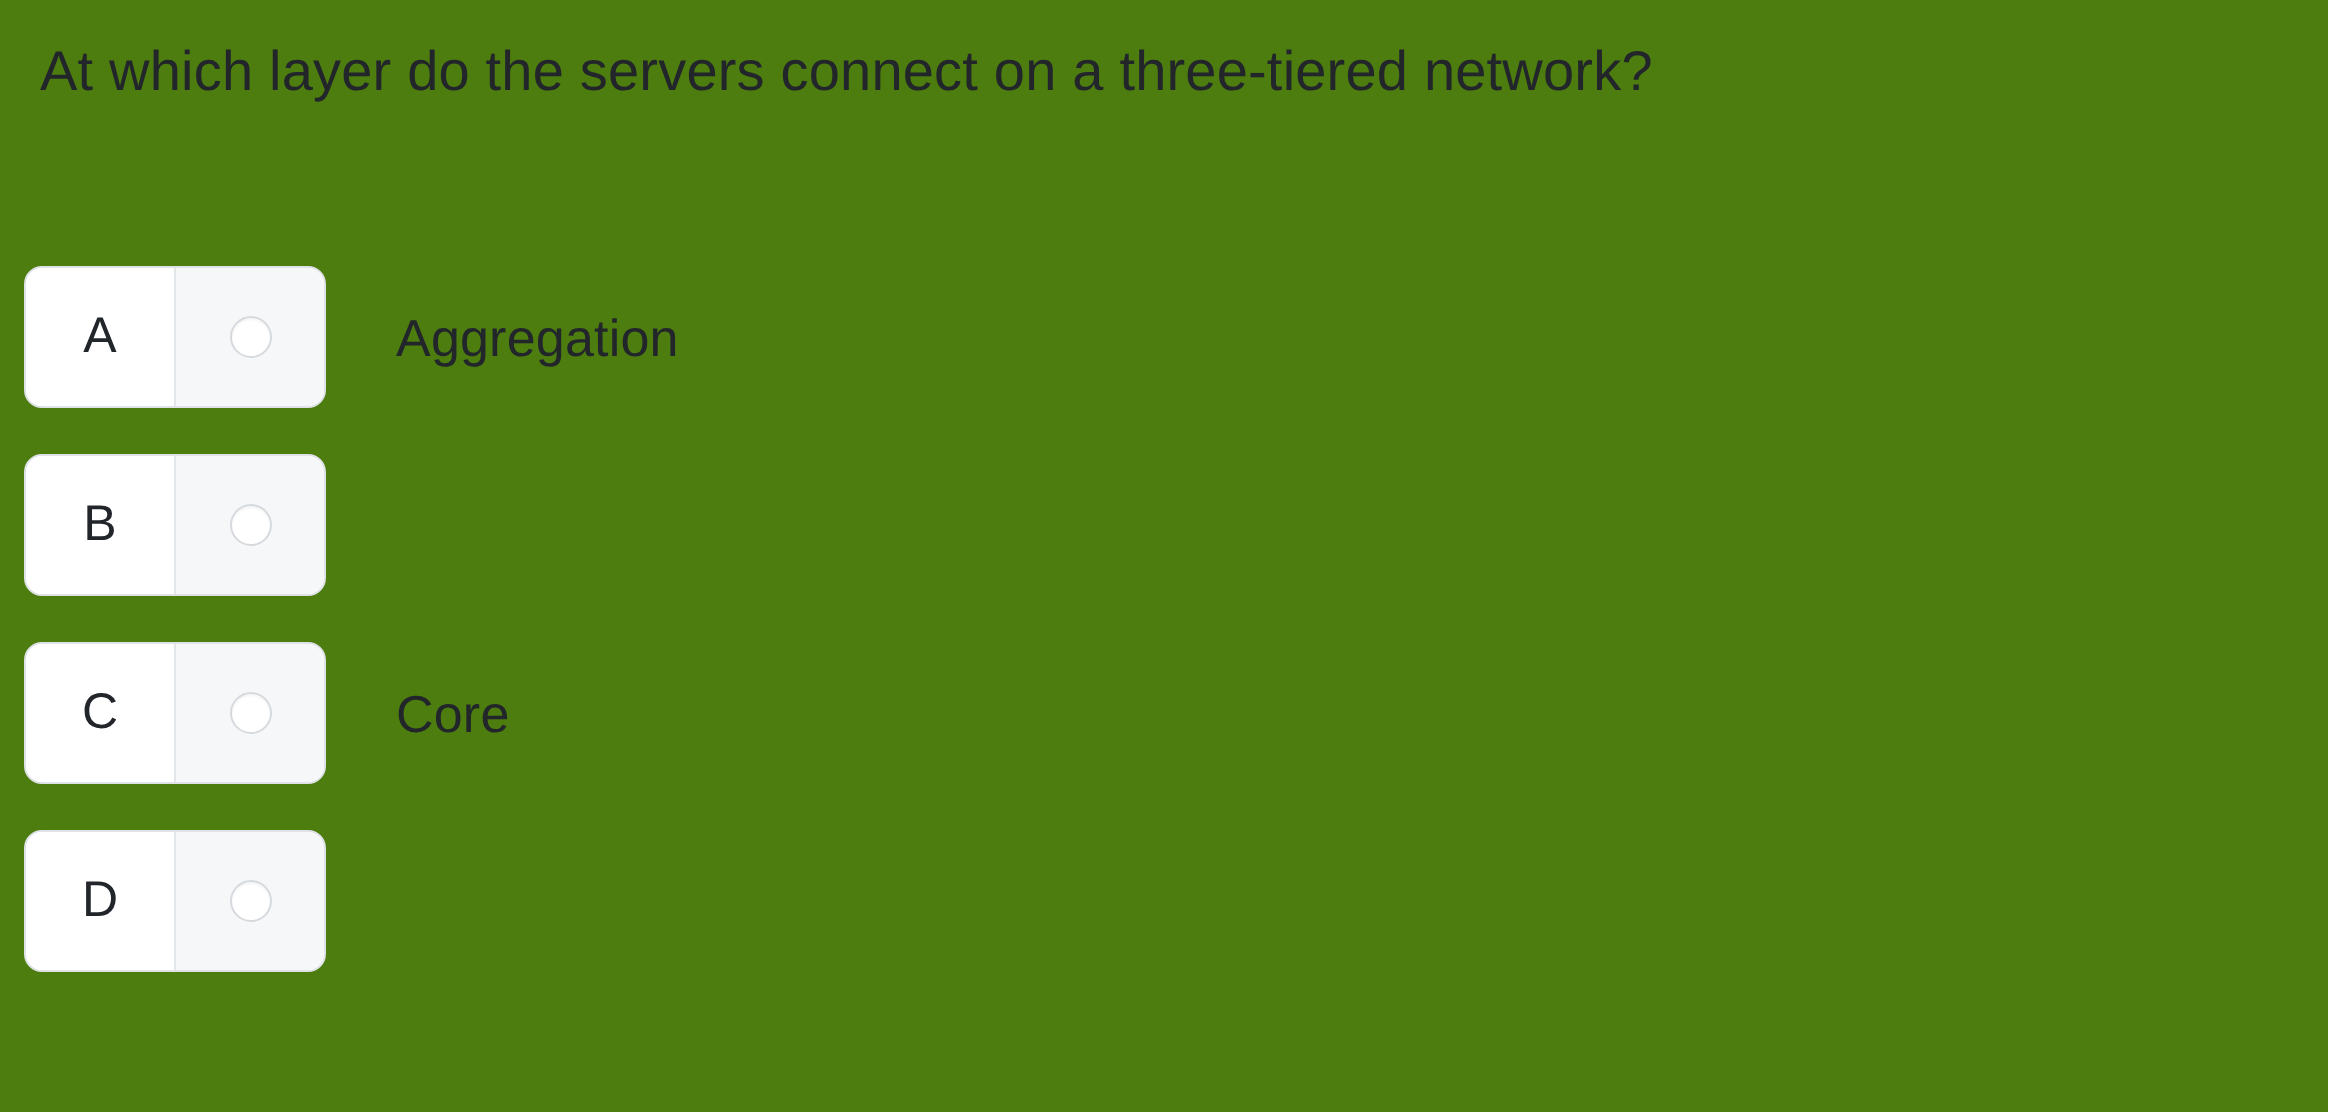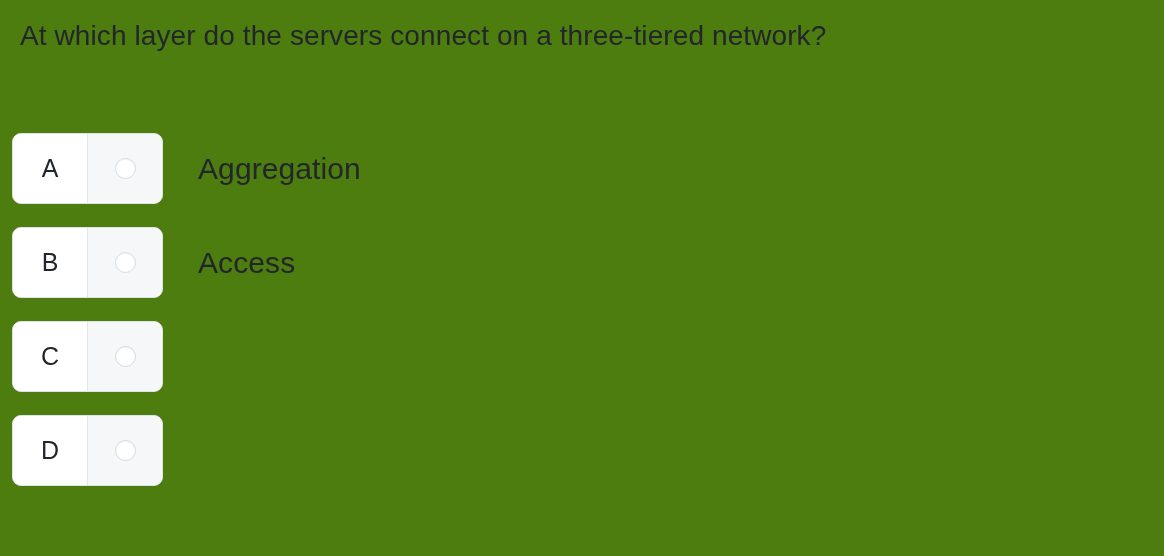--- a/index.html
+++ b/index.html
@@ -105,21 +105,21 @@
     box-shadow: inset 0 1px 1px rgba(0, 0, 0, 0.045);
   }
 
   .option-label {
     position: absolute;
     left: 198px;
     top: 0;
     height: 71px;
     display: flex;
     align-items: center;
-    font-size: 30px;
+    font-size: 26px;
     line-height: 34px;
     font-weight: 400;
     color: #22262b;
     letter-spacing: 0.1px;
     white-space: nowrap;
   }
 </style>
 </head>
 <body>
 
@@ -143,32 +143,32 @@
 
     <div class="option-row">
       <div class="option-selector">
         <div class="option-letter-cell">
           <span class="option-letter">B</span>
         </div>
         <div class="option-radio-cell">
           <span class="radio-circle"></span>
         </div>
       </div>
-      <div class="option-label">Access</div>
     </div>
 
     <div class="option-row">
       <div class="option-selector">
         <div class="option-letter-cell">
           <span class="option-letter">C</span>
         </div>
         <div class="option-radio-cell">
           <span class="radio-circle"></span>
         </div>
       </div>
+      <div class="option-label">Core</div>
     </div>
 
     <div class="option-row">
       <div class="option-selector">
         <div class="option-letter-cell">
           <span class="option-letter">D</span>
         </div>
         <div class="option-radio-cell">
           <span class="radio-circle"></span>
         </div>

